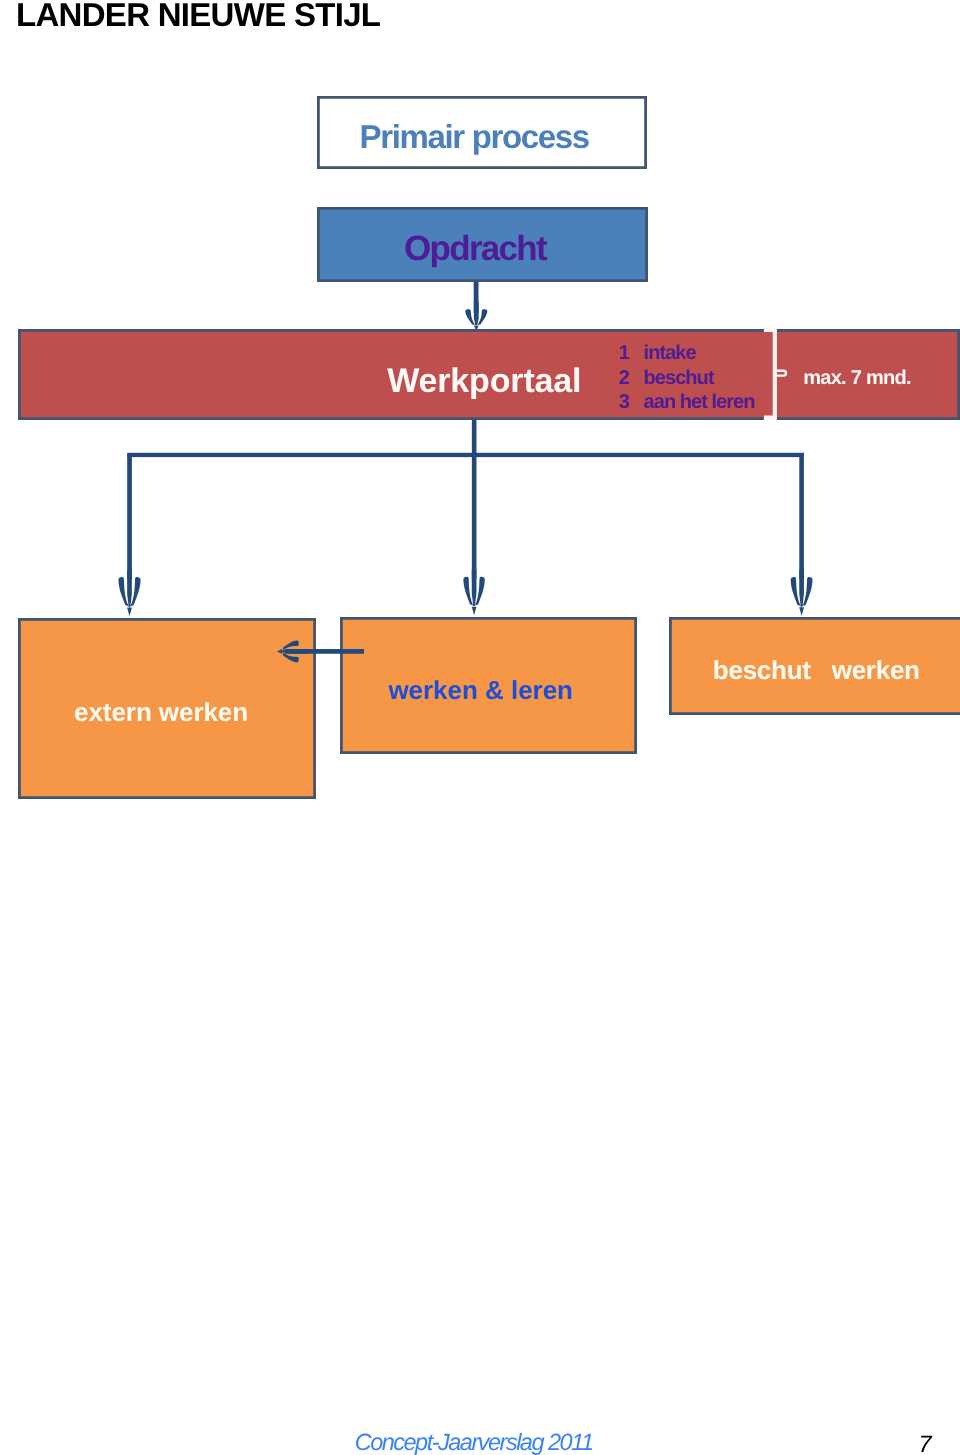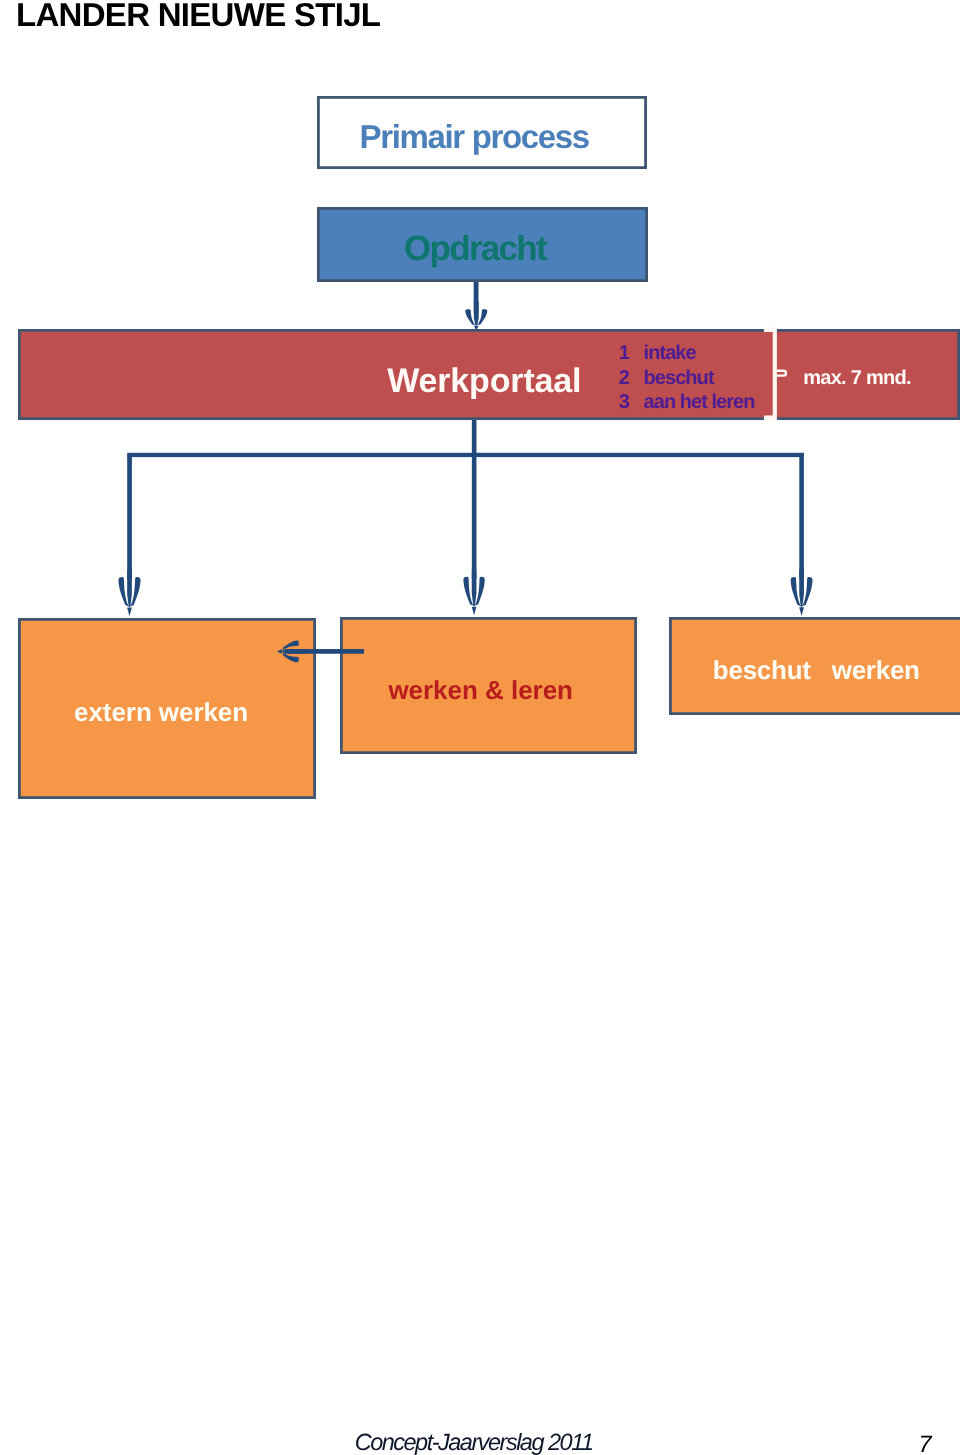--- a/index.html
+++ b/index.html
@@ -15,42 +15,42 @@
   .svg-layer{position:absolute;left:0;top:0;}
   .svg-top{z-index:5;}
 
   .node{position:absolute;box-sizing:border-box;}
   .lbl{position:absolute;white-space:pre;font-weight:bold;}
 
   #node-primair{left:305px;top:95.5px;width:330.1px;height:73.3px;box-shadow:inset 0 0 0 2.8px #3F5572;background:#fff;}
   #lbl-primair{left:347.6px;top:117.9px;font-size:33px;line-height:38px;letter-spacing:-1.358px;color:#4C80BA;}
 
   #node-opdracht{left:304.6px;top:207.1px;width:331px;height:74.8px;box-shadow:inset 0 0 0 2.8px #3F5572;background:#4C80BA;}
-  #lbl-opdracht{left:392px;top:229px;font-size:35px;line-height:40px;letter-spacing:-1.697px;color:#0f766e;text-align:right;}
+  #lbl-opdracht{left:392px;top:229px;font-size:35px;line-height:40px;letter-spacing:-1.697px;color:#4c1d95;text-align:right;}
 
   #node-werkportaal{left:6px;top:329px;width:942px;height:91.3px;box-shadow:inset 0 0 0 2.8px #3F5572;background:#BF4E4E;}
   #lbl-werkportaal{left:375.2px;top:361.8px;font-size:34px;line-height:39px;letter-spacing:-0.15px;color:#FFFAF5;z-index:3;}
 
   .steps{position:absolute;left:606.8px;top:341.3px;z-index:3;}
   .step{height:24.5px;font-size:20px;font-weight:bold;color:#4c1d95;white-space:pre;line-height:24.5px;letter-spacing:-0.956px;}
   .step-num{display:inline-block;width:24.8px;letter-spacing:0;}
   #lbl-duration{left:791.2px;top:366.6px;font-size:20px;line-height:23px;letter-spacing:-0.72px;color:#FFFAF5;z-index:3;}
 
   #node-extern{left:6px;top:618.1px;width:297.6px;height:181.1px;box-shadow:inset 0 0 0 2.8px #3F5572;background:#F69748;}
   #lbl-extern{left:62.1px;top:697px;font-size:26px;line-height:30px;letter-spacing:-0.07px;color:#FFFCF4;}
 
   #node-wl{left:327.6px;top:616.5px;width:297.1px;height:137.2px;box-shadow:inset 0 0 0 2.8px #3F5572;background:#F69748;}
-  #lbl-wl{left:376.4px;top:674.8px;font-size:26px;line-height:30px;letter-spacing:-0.03px;color:#b91c1c;}
+  #lbl-wl{left:376.4px;top:674.8px;font-size:26px;line-height:30px;letter-spacing:-0.03px;color:#1d4ed8;}
 
   #node-beschut{left:657px;top:617px;width:297.5px;height:97.7px;box-shadow:inset 0 0 0 2.8px #3F5572;background:#F69748;}
   #lbl-beschut{left:700.8px;top:655.3px;font-size:26px;line-height:30px;letter-spacing:-0.25px;color:#FFFCF4;}
 
   .footer{position:absolute;left:0;top:0;width:960px;height:1455px;}
   .footer-text{position:absolute;left:342.7px;top:1429px;font-style:italic;font-size:23.5px;line-height:27px;
-    letter-spacing:-1.5px;color:#0f172a;white-space:nowrap;}
+    letter-spacing:-1.5px;color:#3b82f6;white-space:nowrap;}
   .page-num{position:absolute;left:906.6px;top:1430.9px;font-style:italic;font-size:23.5px;line-height:27px;color:#000;}
 </style>
 </head>
 <body>
 
 <div class="page">
 
   <div class="doc-heading">LANDER NIEUWE STIJL</div>
 
   <div class="diagram">

